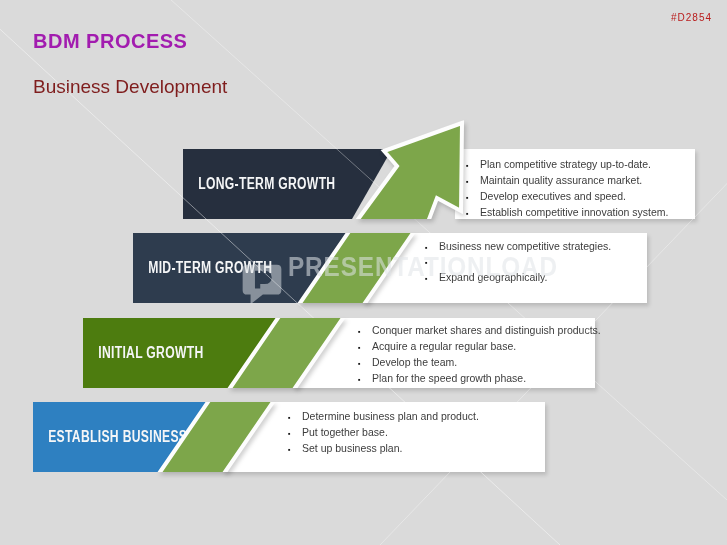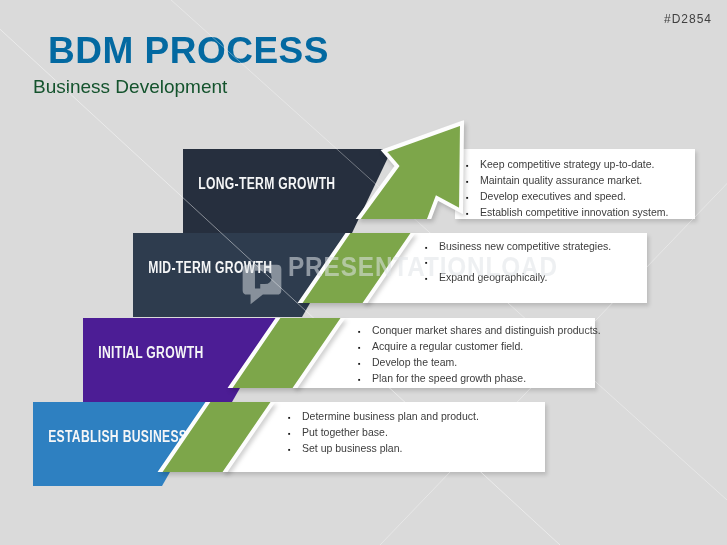--- a/index.html
+++ b/index.html
@@ -3,48 +3,48 @@
 <meta charset="utf-8">
 <style>
   html,body{margin:0;padding:0;background:#888;}
   .slide{
     position:relative;width:727px;height:545px;overflow:hidden;
     background:#DADADA;
     font-family:"Liberation Sans","DejaVu Sans",sans-serif;
   }
   .slide-code{
     position:absolute;top:12px;right:15px;
-    font-size:12px;color:#404040;letter-spacing:1px;
+    font-size:10px;color:#b91c1c;letter-spacing:1px;
   }
   .page-title{
-    position:absolute;left:48px;top:30px;margin:0;
-    font-size:37px;font-weight:600;color:#0369a1;letter-spacing:.5px;
+    position:absolute;left:33px;top:30px;margin:0;
+    font-size:20px;font-weight:600;color:#a21caf;letter-spacing:.5px;
   }
   .page-subtitle{
     position:absolute;left:33px;top:76px;
-    font-size:19px;font-weight:400;color:#14532d;
+    font-size:19px;font-weight:400;color:#7f1d1d;
   }
   .diagram{position:absolute;inset:0;}
   
   .wbox{
     position:absolute;height:70px;background:#FFFFFF;z-index:1;
     box-shadow:2px 3px 4px rgba(0,0,0,0.15);
     box-sizing:border-box;
   }
   .bullets{list-style:none;margin:0;padding:0;}
   .bullet-line{
     display:flex;align-items:baseline;
     font-size:10.5px;line-height:15px;color:#3C3C3C;white-space:nowrap;
   }
   .bullet-marker{
     flex:0 0 14px;font-size:7.5px;color:#1A1A1A;line-height:15px;text-align:left;
   }
   
   .bar{
-    position:absolute;height:84px;z-index:2;
+    position:absolute;height:70px;z-index:2;
     filter:drop-shadow(2px 3px 3px rgba(0,0,0,0.22));
   }
   .bar-label{
     display:inline-block;padding-left:20px;line-height:70px;
     font-size:16px;font-weight:700;color:#F5F6F7;letter-spacing:.4px;
     transform:scaleX(0.76);transform-origin:0 50%;white-space:nowrap;
   }
   .cut48{clip-path:polygon(0 0,100% 0,calc(100% - 48px) 100%,0 100%);}
   .cut40{clip-path:polygon(0 0,100% 0,calc(100% - 40px) 100%,0 100%);}
   .overlay{position:absolute;left:0;top:0;z-index:3;pointer-events:none;}
@@ -67,21 +67,21 @@
   <div class="slide-code">#D2854</div>
   <h1 class="page-title">BDM PROCESS</h1>
   <div class="page-subtitle">Business Development</div>
 
   <div class="diagram">
 
     <div class="wbox" style="left:455px;top:149px;width:240px;padding:8px 6px 0 11px;">
       <ul class="bullets">
         <li class="bullet-line">
             <span class="bullet-marker">▪</span>
-            <span>Keep competitive strategy up-to-date.</span>
+            <span>Plan competitive strategy up-to-date.</span>
           </li>
         <li class="bullet-line">
             <span class="bullet-marker">▪</span>
             <span>Maintain quality assurance market.</span>
           </li>
         <li class="bullet-line">
             <span class="bullet-marker">▪</span>
             <span>Develop executives and speed.</span>
           </li>
         <li class="bullet-line">
@@ -108,21 +108,21 @@
     </div>
 
     <div class="wbox" style="left:293px;top:318px;width:302px;padding:5px 6px 0 65px;">
       <ul class="bullets">
         <li class="bullet-line">
             <span class="bullet-marker">▪</span>
             <span>Conquer market shares and distinguish products.</span>
           </li>
         <li class="bullet-line">
             <span class="bullet-marker">▪</span>
-            <span>Acquire a regular customer field.</span>
+            <span>Acquire a regular regular base.</span>
           </li>
         <li class="bullet-line">
             <span class="bullet-marker">▪</span>
             <span>Develop the team.</span>
           </li>
         <li class="bullet-line">
             <span class="bullet-marker">▪</span>
             <span>Plan for the speed growth phase.</span>
           </li>
       </ul>
@@ -144,21 +144,21 @@
           </li>
       </ul>
     </div>
 
     <div class="bar cut40" style="left: 183px; top: 149px; width: 209px; background: rgb(38, 47, 62);">
       <span class="bar-label">LONG-TERM GROWTH</span>
     </div>
     <div class="bar cut48" style="left: 133px; top: 233px; width: 217px; background: rgb(46, 60, 78);">
       <span class="bar-label">MID-TERM GROWTH</span>
     </div>
-    <div class="bar cut48" style="left: 83px; top: 318px; width: 197px; background: #4c1d95;">
+    <div class="bar cut48" style="left: 83px; top: 318px; width: 197px; background: #4d7c0f;">
       <span class="bar-label">INITIAL GROWTH</span>
     </div>
     <div class="bar cut48" style="left: 33px; top: 402px; width: 177px; background: rgb(46, 128, 193);">
       <span class="bar-label">ESTABLISH BUSINESS</span>
     </div>
 
     <svg class="overlay" width="727" height="545" viewBox="0 0 727 545">
       <defs>
         <clipPath id="clipEstablish">
             <rect x="0" y="402" width="727" height="70"></rect>

